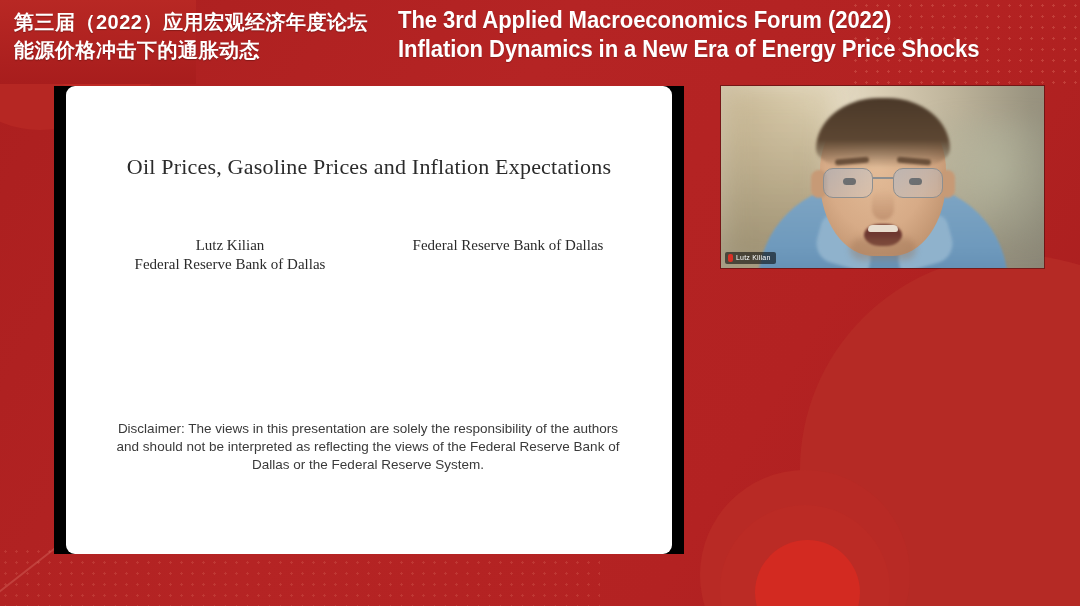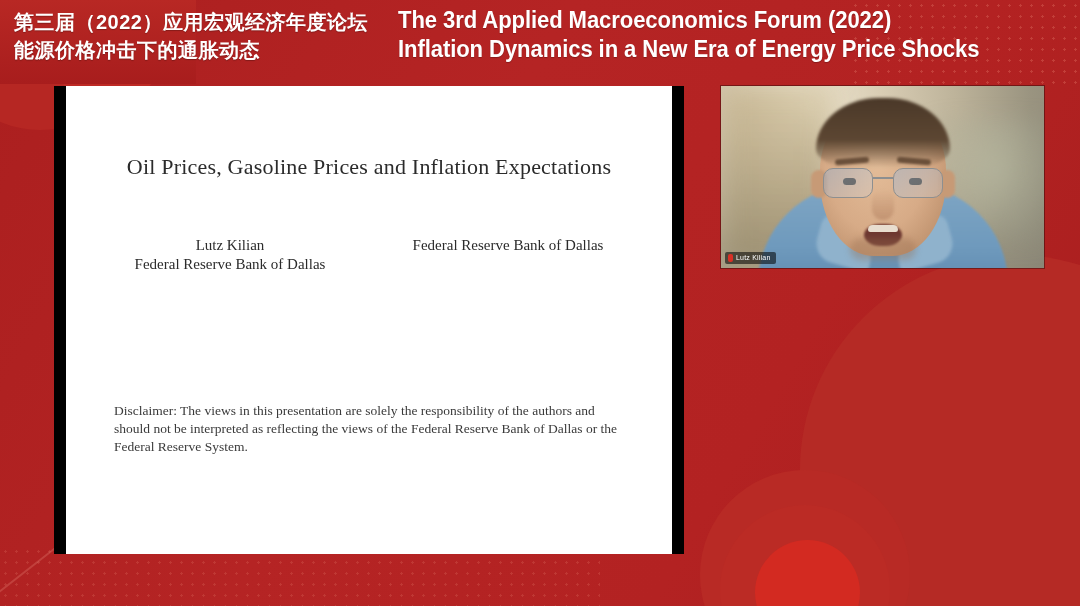--- a/index.html
+++ b/index.html
@@ -118,20 +118,21 @@
     left: 54px; top: 86px;
     width: 630px; height: 468px;
     background: #000000;
   }
   .slide {
     position: absolute;
     left: 12px; top: 0px;
     width: 606px; height: 468px;
     background: #ffffff;
     overflow: hidden;
+    border-radius: 9px;
   }
   .slide-title {
     position: absolute;
     left: 0; right: 0; top: 68px;
     text-align: center;
     color: #2b2b2b;
     font-family: "Liberation Serif", serif;
     font-size: 22px;
     letter-spacing: .2px;
     white-space: nowrap;
@@ -146,27 +147,27 @@
     color: #2b2b2b;
     font-size: 15px;
     line-height: 19px;
   }
   .author-col {
     text-align: center;
     width: 236px;
   }
   .disclaimer {
     position: absolute;
-    left: 48px; top: 316px;
+    left: 48px; top: 334px;
     width: 508px;
-    font-family: Liberation Serif, serif;
+    font-family: Liberation Sans, sans-serif;
     font-size: 13.5px;
     line-height: 18px;
     color: #3a3a3a;
-    text-align: left;
+    text-align: center;
   }
 
   
   .cam {
     position: absolute;
     left: 721px; top: 86px;
     width: 323px; height: 182px;
     overflow: hidden;
     background: #6d6253;
     box-shadow: 0 0 0 1px rgba(0,0,0,.35);

